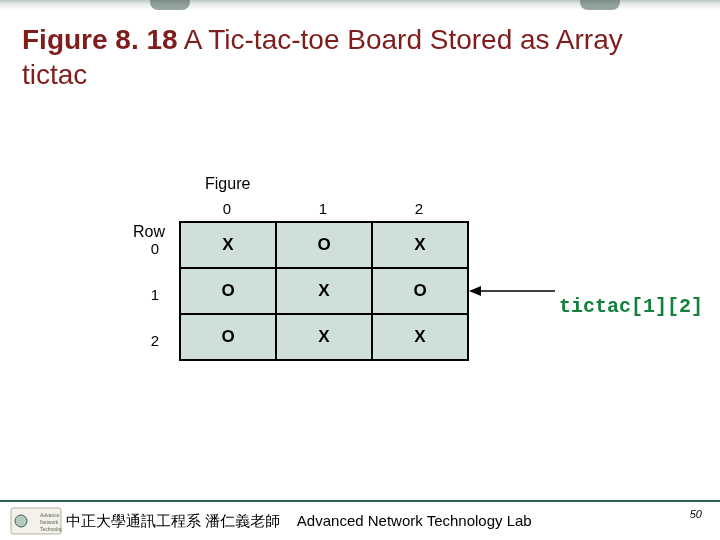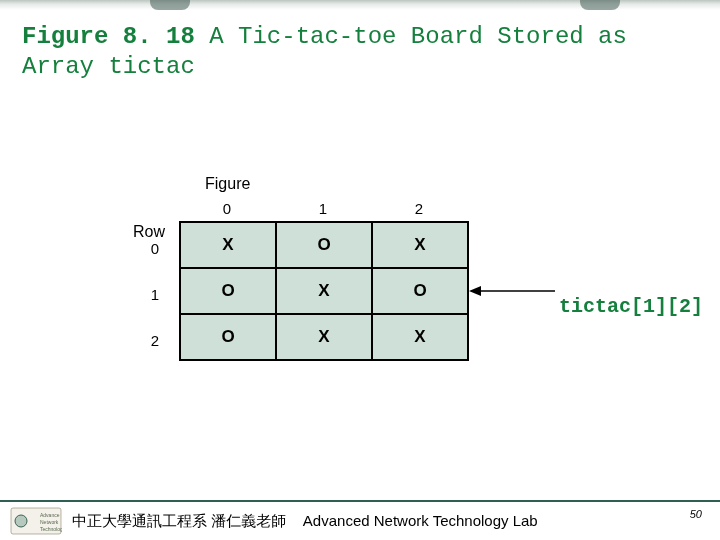--- a/index.html
+++ b/index.html
@@ -32,24 +32,23 @@
   }
   .top-edge::before { left:150px; }
   .top-edge::after  { left:580px; }
   .title-block {
     position: absolute;
     top: 22px;
     left: 22px;
     right: 30px;
   }
   .title-block .fig-line {
-    font-size: 24px;
+    font-size: 28px;
     line-height: 1.25;
-    color: #15803d;
-    font-family: Liberation Mono, monospace;
+    color: #7f1d1d;
   }
   .title-block .bold { font-weight: 700; }
   .diagram-wrap {
     position: absolute;
     top: 175px;
     left: 85px;
     width: 560px;
   }
   .col-label {
     position:absolute;
@@ -143,21 +142,20 @@
     width:60px;
     height:30px;
     margin-left:6px;
     display:flex;
     align-items:center;
     justify-content:center;
   }
   .footer-logo svg { display:block; }
   .footer-text {
     font-size:15px;
-    margin-left:6px;
     font-family: "PMingLiU","Microsoft JhengHei",Arial,sans-serif;
   }
   .footer-text .en { font-family: Arial, sans-serif; }
   .page-num {
     position:absolute;
     right:18px;
     bottom:20px;
     font-size:11px;
     color:#000000;
     font-style:italic;

